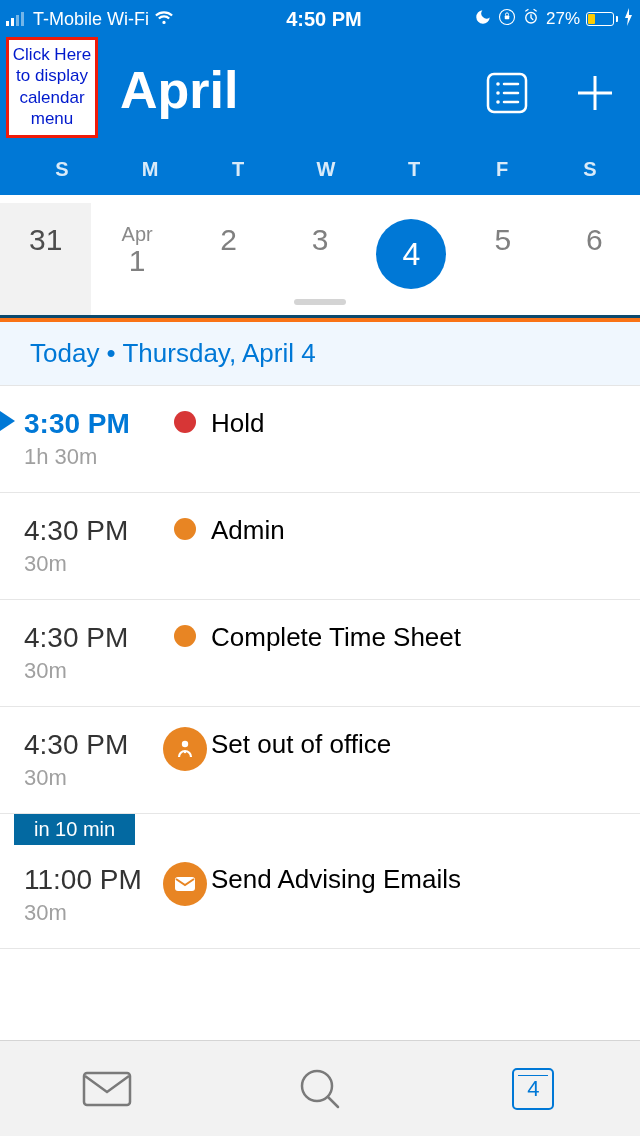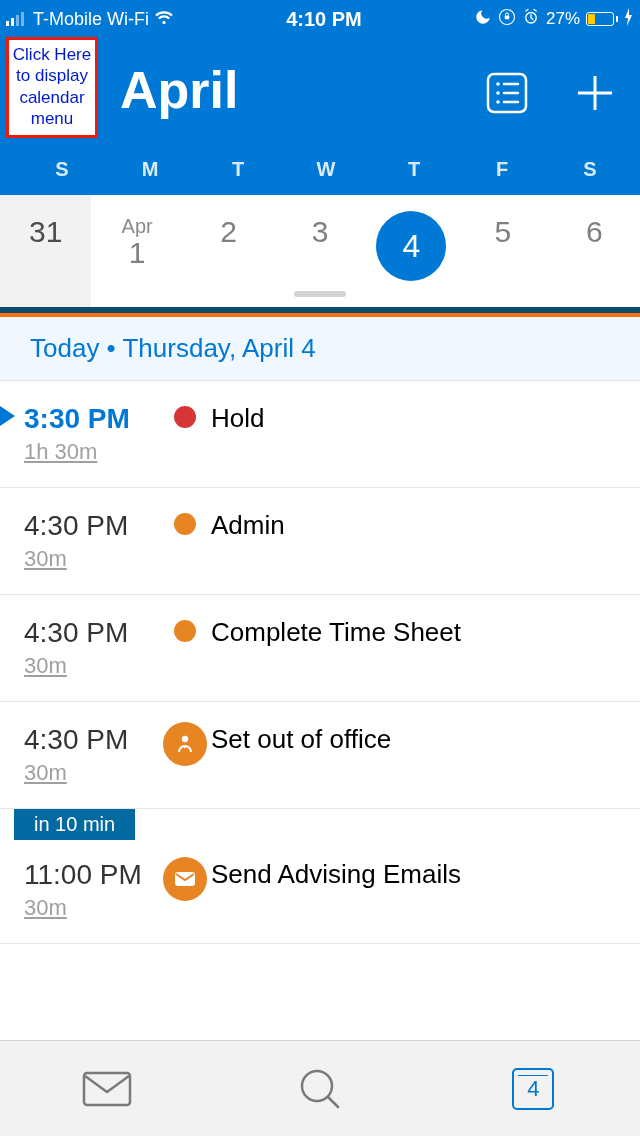--- a/index.html
+++ b/index.html
@@ -79,22 +79,23 @@
 .weekday-row div {
   flex: 1;
   text-align: center;
   font-size: 20px;
   font-weight: 600;
   opacity: 0.85;
 }
 .date-strip {
   display: flex;
   background: #fff;
-  border-bottom: 6px solid #0c4a6e;
-  position: relative;
+  border-bottom: 3px solid #0c4a6e;
+  position: relative;
+  margin-top: 8px;
 }
 .date-cell {
   flex: 1;
   text-align: center;
   padding: 20px 0 26px 0;
   font-size: 30px;
   color: #808080;
   position: relative;
 }
 .date-cell .month-label { font-size: 20px; color: #8a8a8a; display: block; margin-bottom: -2px; }
@@ -142,21 +143,21 @@
   left: 0;
   top: 25px;
   width: 0; height: 0;
   border-top: 10px solid transparent;
   border-bottom: 10px solid transparent;
   border-left: 15px solid #0078d6;
 }
 .event-time { width: 135px; }
 .event-time .start { font-size: 28px; color: #333; }
 .event-time.current .start { color: #0078d6; font-weight: 600; }
-.event-time .dur { font-size: 22px; color: #a0a0a0; margin-top: 4px; text-decoration: underline; }
+.event-time .dur { font-size: 22px; color: #a0a0a0; margin-top: 4px; }
 .event-color {
   width: 52px;
   display: flex;
   align-items: flex-start;
   justify-content: center;
   padding-top: 3px;
 }
 .dot { width: 22px; height: 22px; border-radius: 50%; }
 .dot.red { background: #d73636; }
 .dot.orange { background: #e88523; }
@@ -230,21 +231,21 @@
         <span></span>
         <span></span>
       </span>
     <span class="carrier">T-Mobile Wi-Fi</span>
     <span class="wifi-icon">
       <svg viewBox="0 0 24 18">
           <path fill="#fff" d="M12 17.5a2 2 0 100-4 2 2 0 000 4zm-5.3-5.9a8 8 0 0110.6 0l1.8-1.8a10.5 10.5 0 00-14.2 0zm-3.5-3.5a13 13 0 0117.6 0l1.8-1.8a15.5 15.5 0 00-21.2 0z"></path>
         </svg>
     </span>
   </div>
-  <div class="status-center">4:10 PM</div>
+  <div class="status-center">4:50 PM</div>
   <div class="status-right">
     <span>
       <svg width="18" height="18" viewBox="0 0 24 24">
           <path fill="#fff" d="M21 12.8A9 9 0 1111.2 3 7 7 0 0021 12.8z"></path>
         </svg>
     </span>
     <span>
       <svg width="18" height="18" viewBox="0 0 24 24">
           <circle cx="12" cy="12" r="10" fill="none" stroke="#fff" stroke-width="1.5"></circle>
           <rect x="9" y="10" width="6" height="5" rx="1" fill="#fff"></rect>

